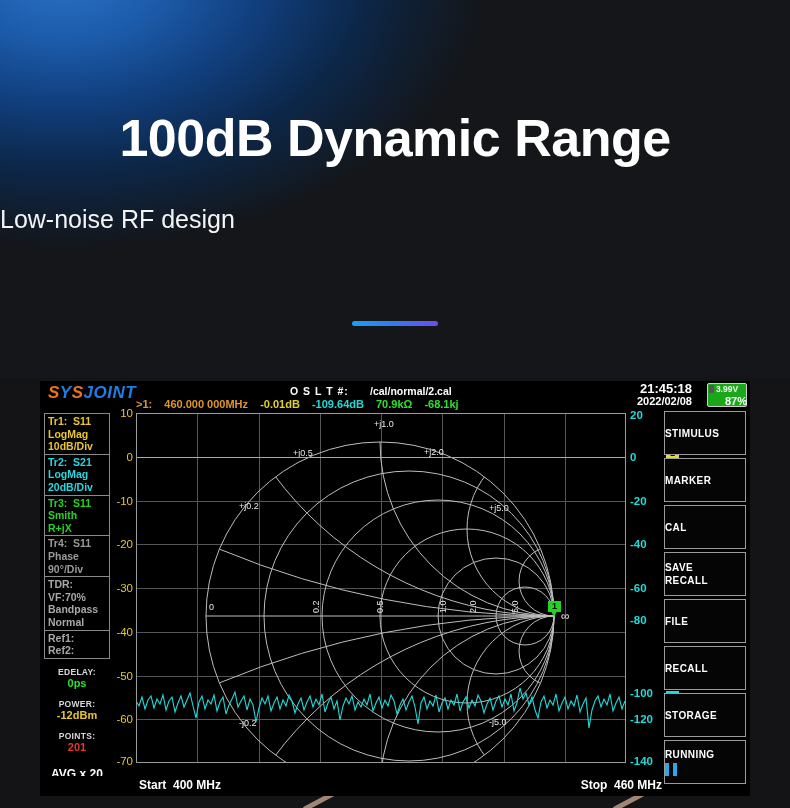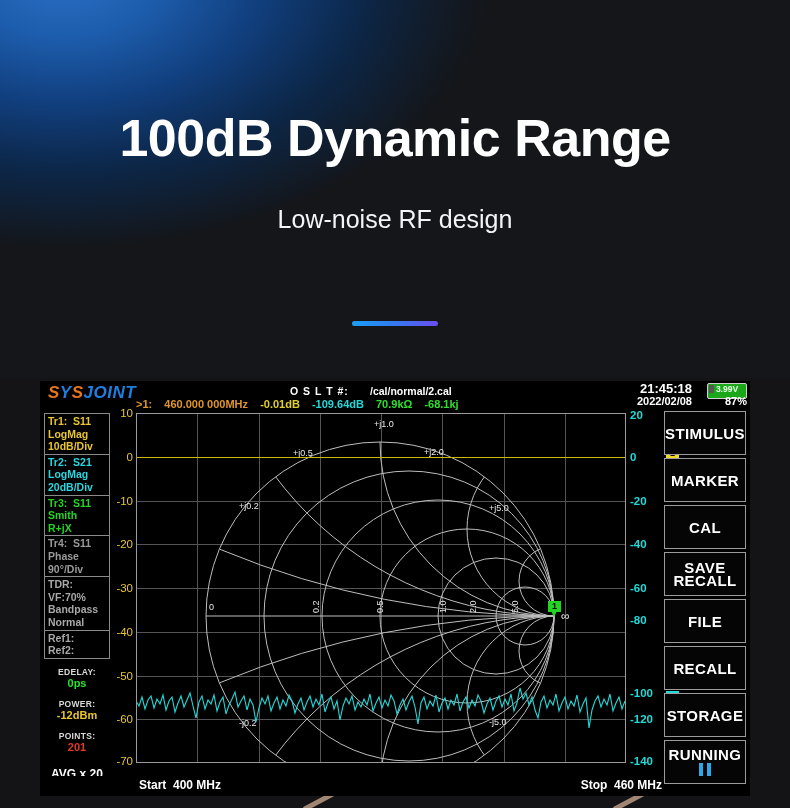--- a/index.html
+++ b/index.html
@@ -21,21 +21,21 @@
   #hero:after{
     content:""; position:absolute; right:-80px; top:-60px; width:520px; height:380px;
     background:radial-gradient(ellipse at 70% 30%, rgba(20,22,26,.95) 0%, rgba(20,22,26,0) 70%);
   }
   #headline {
     position:absolute; left:0; top:108px; width:790px; text-align:center;
     color:#ffffff; font-size:52px; font-weight:bold; letter-spacing:-0.5px;
     z-index:3;
   }
   .sub {
-    position:absolute; left:0; width:790px; text-align:center;
+    position:absolute; left:0; width:790px; 
     color:#f2f4f6; font-size:25px; z-index:3;
   }
   #sub1 { top:205px; }
   #sub2 { top:238px; }
   #divider {
     position:absolute; left:352px; top:321px; width:86px; height:5px; border-radius:3px;
     background:linear-gradient(90deg,#1a9ef5 0%,#2f7df0 45%,#6a4df0 100%);
     z-index:3;
   }
 
@@ -54,21 +54,21 @@
     position:absolute; left:8px; top:3px;
     font-size:17px; font-weight:bold; font-style:italic; letter-spacing:.5px;
     color:#1f7ee0; line-height:1;
   }
   #logo .o { color:#e8761c; }
   #ostl { position:absolute; left:250px; top:4px; font-size:10.5px; font-weight:bold; letter-spacing:1px; color:#fff; }
   #calpath { position:absolute; left:330px; top:4px; font-size:10.5px; font-weight:bold; color:#fff; }
   #clock { position:absolute; right:58px; top:2px; font-size:13px; font-weight:bold; color:#fff; text-align:right; line-height:12px; }
   #cdate { position:absolute; right:58px; top:14px; font-size:11px; font-weight:bold; color:#fff; text-align:right; line-height:12px; }
   #batt {
-    position:absolute; right:3px; top:2px; width:40px; height:16px;
+    position:absolute; right:3px; top:2px; width:40px; height:24px;
     border:1px solid #cfcfcf; background:#1aa81a; border-radius:2px;
     font-size:8.5px; font-weight:bold; color:#eaffea; text-align:center; line-height:11px;
   }
   #batt:before{ content:""; position:absolute; left:1px; top:1px; width:5px; height:8px; background:#555; }
   #battpct { position:absolute; right:3px; top:14px; font-size:11px; font-weight:bold; color:#fff; }
 
   
   #mkrow { position:absolute; left:96px; top:17px; font-size:11px; font-weight:bold; white-space:nowrap; }
   #mkrow span { margin-right:9px; }
   .c-org { color:#e0952a; }
@@ -124,22 +124,22 @@
   
   #botbar { position:absolute; left:0; bottom:0; width:710px; height:20px; background:#000; }
   #start { position:absolute; left:99px; top:2px; font-size:12px; font-weight:bold; color:#fff; }
   #ifbw  { position:absolute; left:0; top:3px; width:710px; text-align:center; font-size:11.5px; color:#9a9a9a;margin-top:36px; }
   #stop  { position:absolute; right:88px; top:2px; font-size:12px; font-weight:bold; color:#fff; }
 
   
   #menu { position:absolute; left:624px; top:30px; width:82px; }
   .mbtn {
     height:44px; margin-bottom:3px; border:1px solid #9b9b9b; background:#050505;
-    color:#fff; font-size:15px; font-weight:bold; letter-spacing:.4px;
-    display:flex; flex-direction:column; align-items:center; justify-content:center;
+    color:#fff; font-size:10px; font-weight:bold; letter-spacing:.4px;
+    display:flex; flex-direction:column; align-items:flex-start; justify-content:center;
     line-height:13px;
   }
   .mbtn .pause { display:flex; gap:4px; margin-top:2px; }
   .mbtn .pause i { display:block; width:4px; height:13px; background:#2aa8e8; }
 
   
   .cable { position:absolute; background:#b89a84; border-radius:2px; opacity:.85; }
 </style>
 </head>
 <body>

